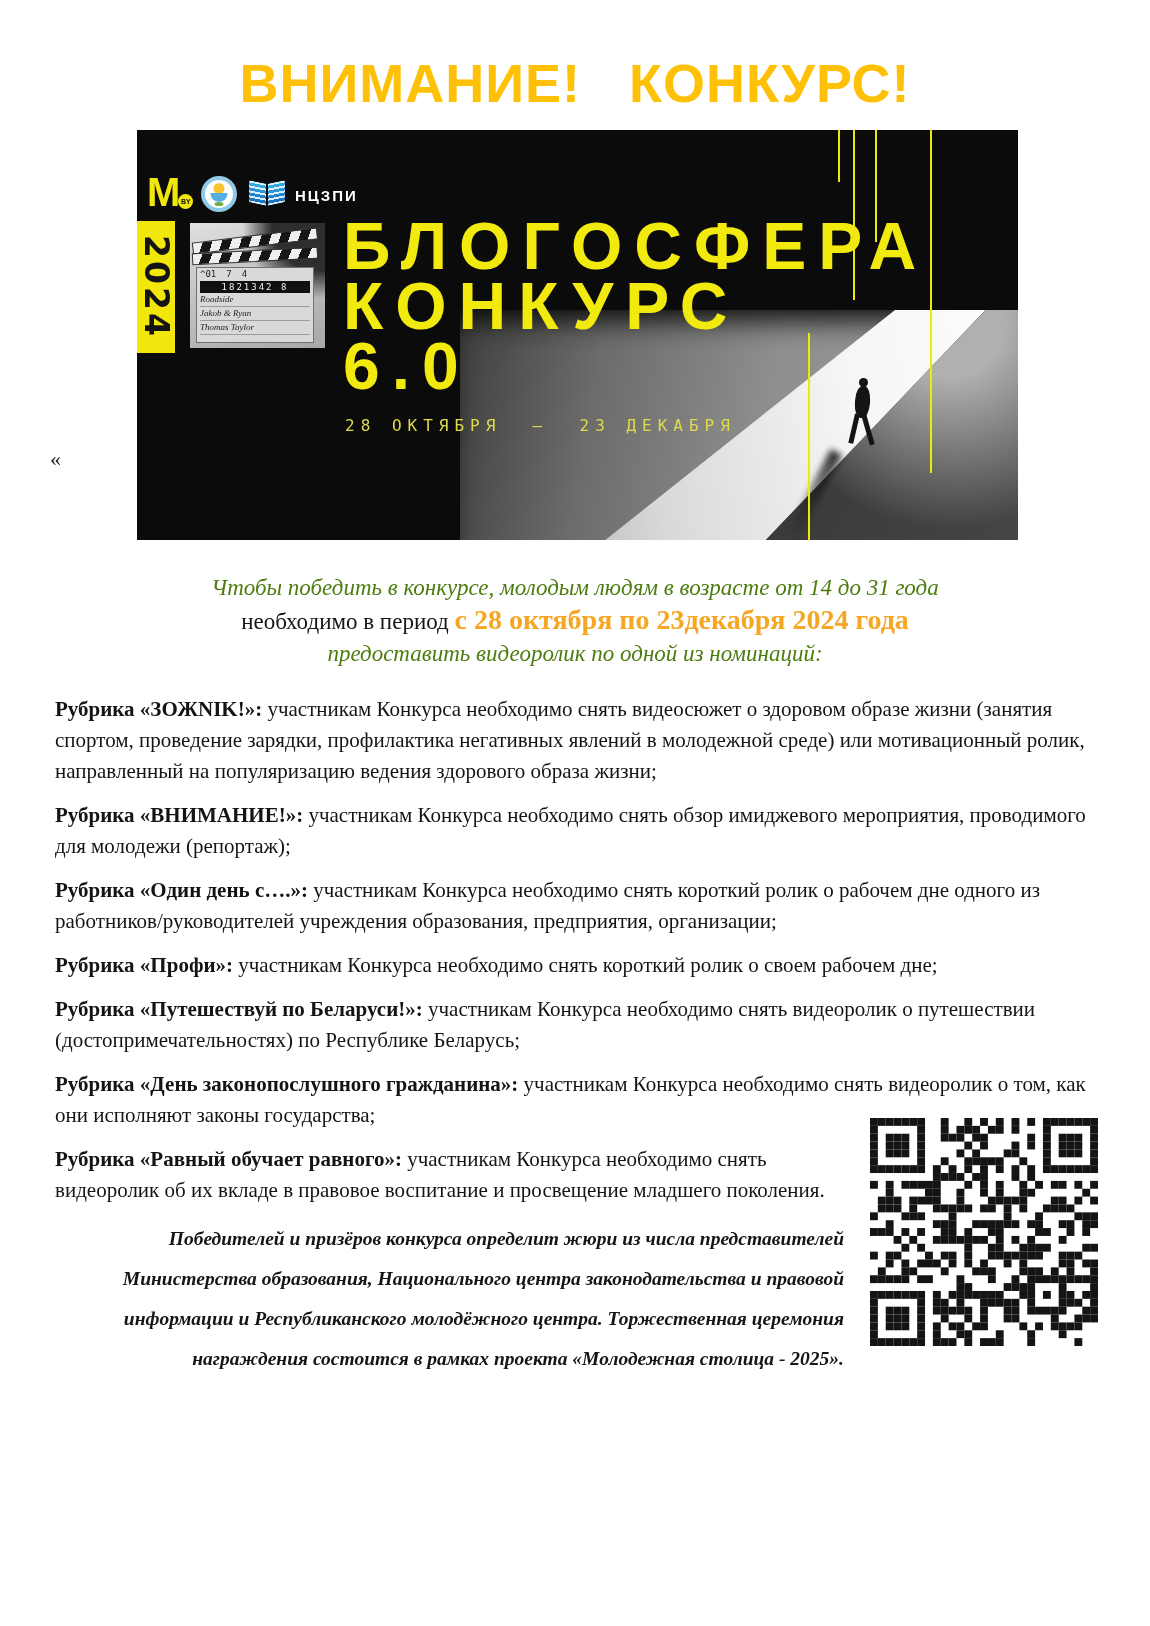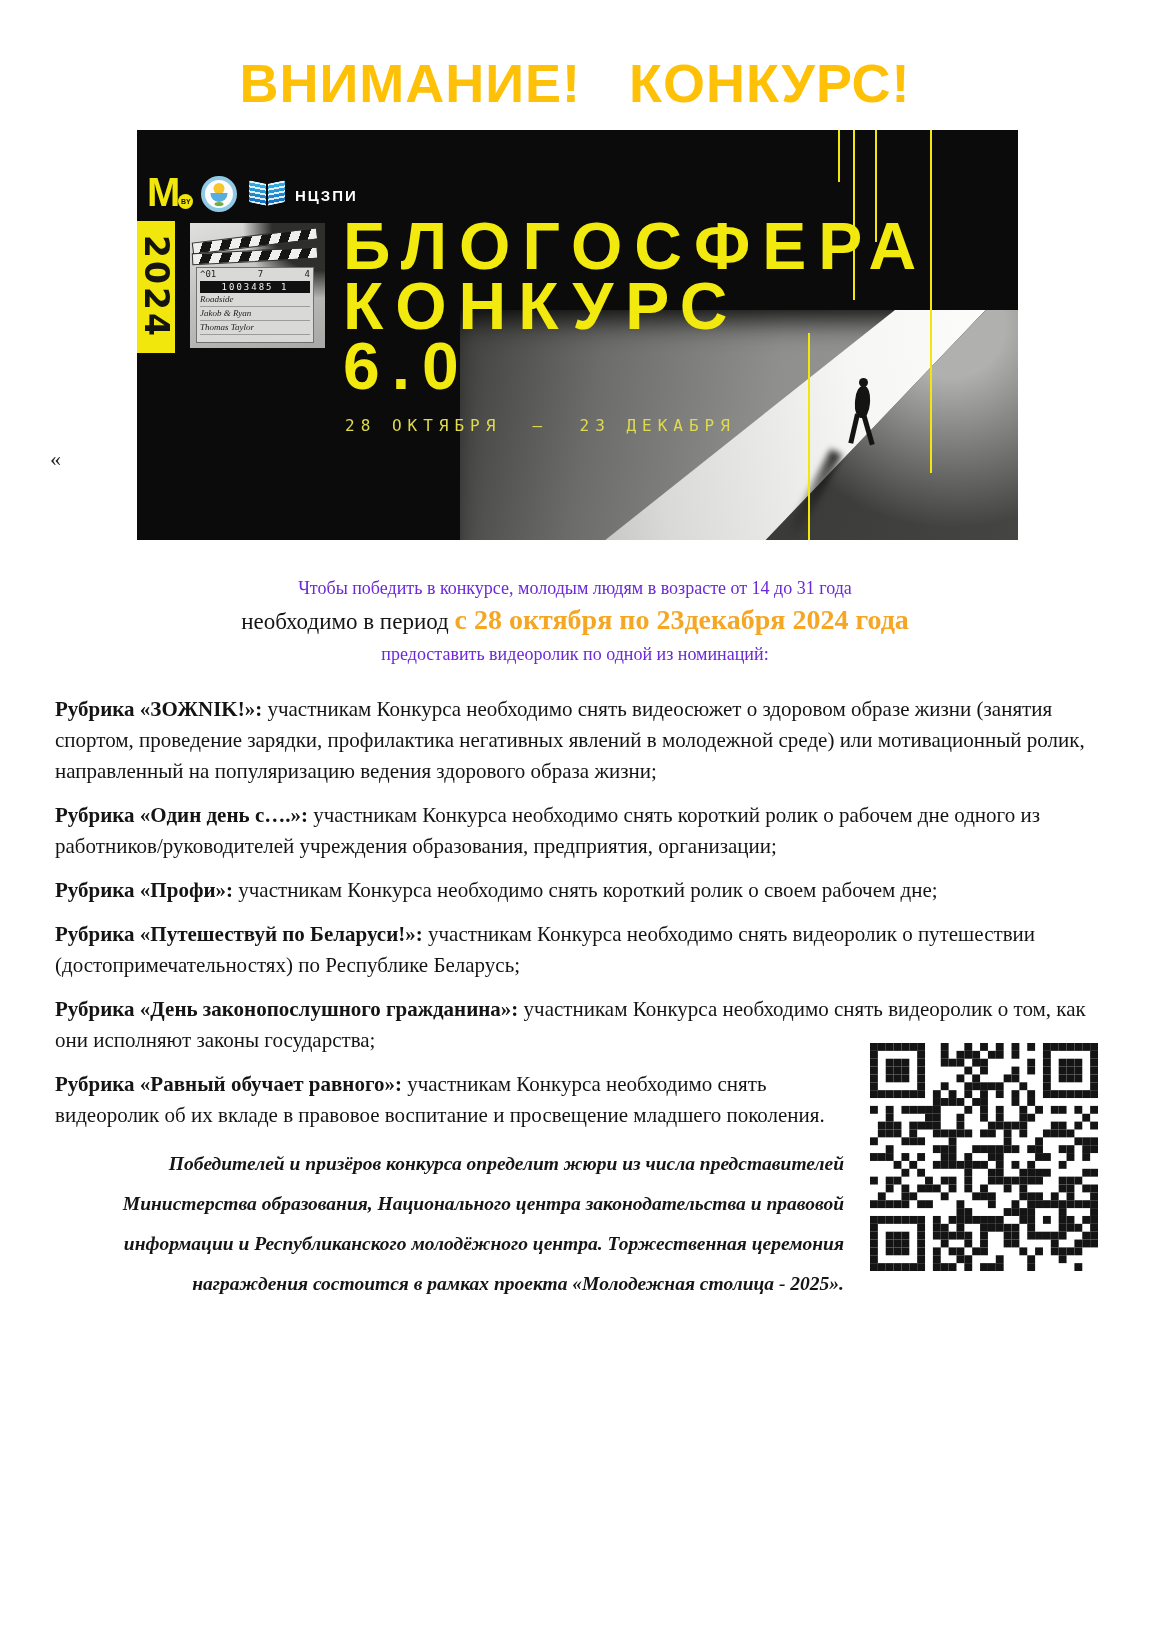--- a/index.html
+++ b/index.html
@@ -52,21 +52,21 @@
       radial-gradient(ellipse at 96% 2%, #2e2e2c 0 26%, rgba(0,0,0,0) 42%),
       linear-gradient(160deg,#e0e0de 0%,#c2c2c0 45%,#a8a8a6 100%); }
   .stick { position:absolute; left:2px; width:126px; height:12px;
     background:repeating-linear-gradient(115deg,#efefed 0 9px,#161616 9px 18px);
     border:1px solid #333; }
   .stick1 { top:12px; transform:rotate(-7deg); }
   .stick2 { top:27px; transform:rotate(-3deg); }
   .slate { position:absolute; left:6px; top:44px; width:118px; height:76px;
     background:#d9d9d7; border:1px solid #71716f; padding:1px 3px; }
   .slate-row { display:flex; gap:10px; font-family:"DejaVu Sans Mono", monospace;
-    font-size:9px; line-height:11px; color:#222;justify-content:space-between; }
+    font-size:9px; line-height:11px; color:#222; }
   .lcd { margin-top:1px; background:#101010; color:#f2f2f2; text-align:center;
     font-family:"DejaVu Sans Mono", monospace; font-size:9px; line-height:12px; letter-spacing:2px; }
   .hand-line { font-family:"Liberation Serif", serif; font-style:italic; font-size:9px;
     line-height:13px; color:#1c1c1c; border-bottom:1px solid #55555377; white-space:nowrap; overflow:hidden; }
 
   
   .b-title { position:absolute; left:206px; top:86px; z-index:4;
     font-family:"Liberation Sans", sans-serif; font-weight:bold; font-size:66px; line-height:60px;
     letter-spacing:12px; color:#F2EA0E; }
   .b-dates { position:absolute; left:208px; top:286px; z-index:4; white-space:pre;
@@ -99,21 +99,21 @@
   .vl1 { left:701px; top:0;     height:52px;  }
   .vl2 { left:716px; top:0;     height:170px; }
   .vl3 { left:738px; top:0;     height:112px; }
   .vl4 { left:793px; top:0;     height:343px; }
   .vl5 { left:671px; top:203px; height:207px; }
 
   
   .margin-mark { position:absolute; left:50px; top:446px; font-size:22px; color:#222; }
 
   .intro { margin-top:30px; text-align:center; }
-  .intro-line1, .intro-line3 { font-size:18px; line-height:36px; color:#6d28d9; }
+  .intro-line1, .intro-line3 { font-size:23px; line-height:36px; color:#4d7c0f;font-style:italic; }
   .intro-line2 { font-size:23px; line-height:28px; color:#151515; }
   .intro-highlight { font-weight:bold; font-size:28px; color:#F5A623; }
 
   .content { padding:0 40px 0 55px; margin-top:22px; font-size:21px; line-height:31px; color:#141414; }
   .content p { margin:0 0 13px; }
   .lead { font-weight:bold; }
 
   .qr-wrap { float:right; width:228px; height:230px; margin:-26px 12px 8px 26px; }
   .qr-wrap svg { display:block; }
 
@@ -152,21 +152,21 @@
 
     <div class="clapper">
       <div class="stick stick1"></div>
       <div class="stick stick2"></div>
       <div class="slate">
         <div class="slate-row">
           <span>^01</span>
           <span>7</span>
           <span>4</span>
         </div>
-        <div class="lcd">1003485 1</div>
+        <div class="lcd">1821342 8</div>
         <div class="hand-line">Roadside</div>
         <div class="hand-line">Jakob &amp; Ryan</div>
         <div class="hand-line">Thomas Taylor</div>
       </div>
     </div>
 
     <div class="b-title">
       <div>БЛОГОСФЕРА</div>
       <div>КОНКУРС</div>
       <div>6.0</div>
@@ -196,20 +196,21 @@
   <div class="margin-mark">«</div>
 
   <div class="intro">
     <div class="intro-line1">Чтобы победить в конкурсе, молодым людям в возрасте от 14 до 31 года</div>
     <div class="intro-line2"><span>необходимо в период </span><span class="intro-highlight">с 28 октября по 23декабря 2024 года</span></div>
     <div class="intro-line3">предоставить видеоролик по одной из номинаций:</div>
   </div>
 
   <div class="content">
     <p><b class="lead">Рубрика «ЗОЖNIK!»:</b><span> участникам Конкурса необходимо снять видеосюжет о здоровом образе жизни (занятия спортом, проведение зарядки, профилактика негативных явлений в молодежной среде) или мотивационный ролик, направленный на популяризацию ведения здорового образа жизни;</span></p>
+    <p><b class="lead">Рубрика «ВНИМАНИЕ!»:</b><span> участникам Конкурса необходимо снять обзор имиджевого мероприятия, проводимого для молодежи (репортаж);</span></p>
     <p><b class="lead">Рубрика «Один день с….»:</b><span>  участникам Конкурса необходимо снять короткий ролик о рабочем дне одного из работников/руководителей учреждения образования, предприятия, организации;</span></p>
     <p><b class="lead">Рубрика «Профи»:</b><span> участникам Конкурса необходимо снять короткий ролик о своем рабочем дне;</span></p>
     <p><b class="lead">Рубрика «Путешествуй по Беларуси!»:</b><span> участникам Конкурса необходимо снять видеоролик о путешествии (достопримечательностях) по Республике Беларусь;</span></p>
     <p><b class="lead">Рубрика «День законопослушного гражданина»:</b><span> участникам Конкурса необходимо снять видеоролик о том, как они исполняют законы государства;</span></p>
 
     <div class="qr-wrap" id="qr">
         <svg viewBox="0 0 232 232" width="228" height="228" fill="#141414">
           <rect x="0" y="0" width="8" height="8"></rect>
           <rect x="8" y="0" width="8" height="8"></rect>
           <rect x="16" y="0" width="8" height="8"></rect>

